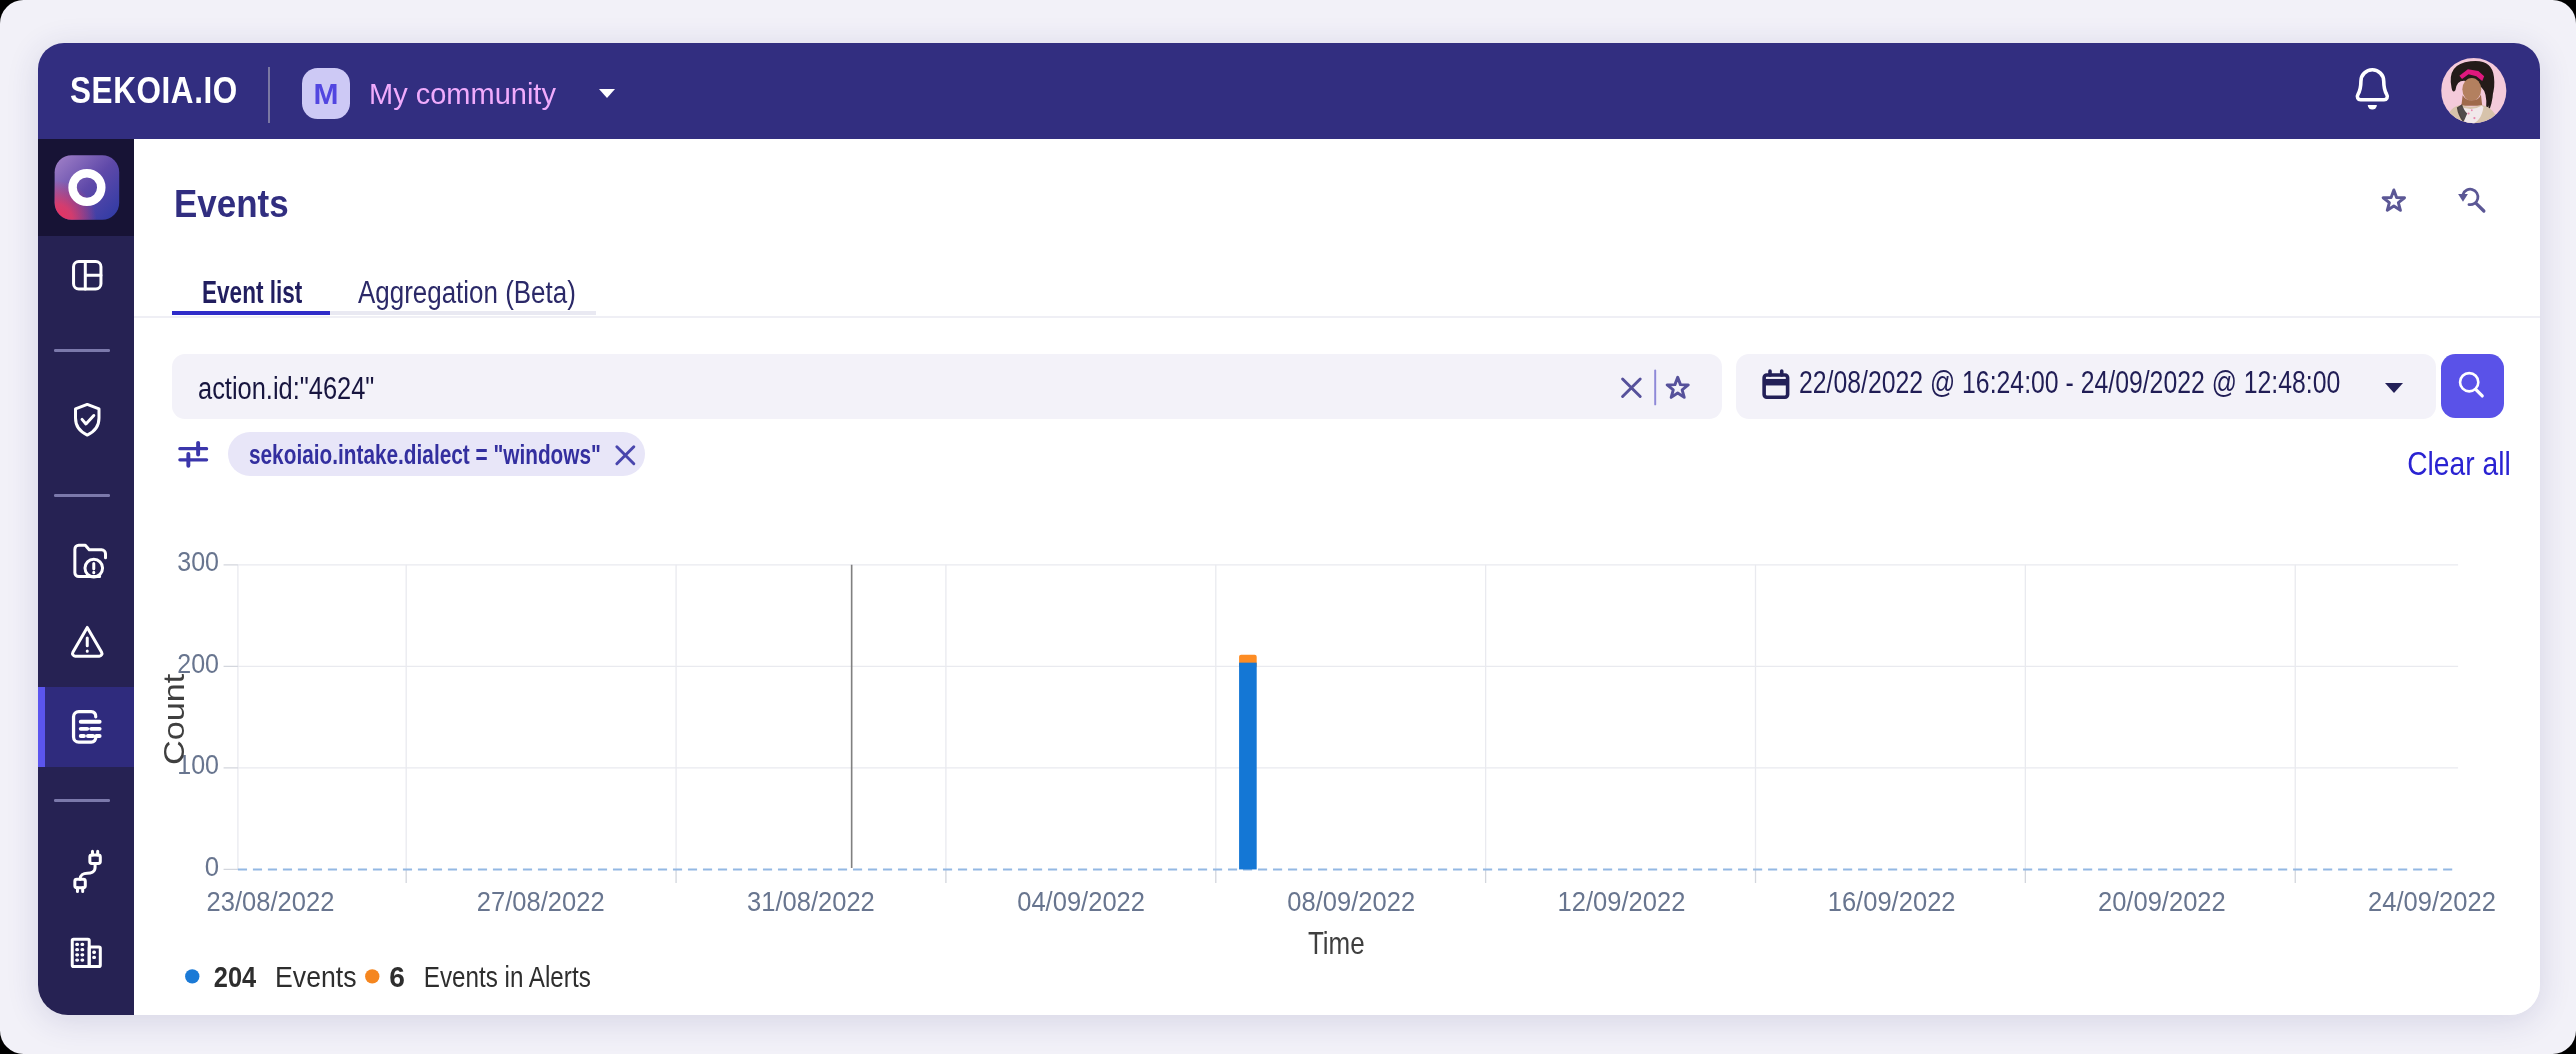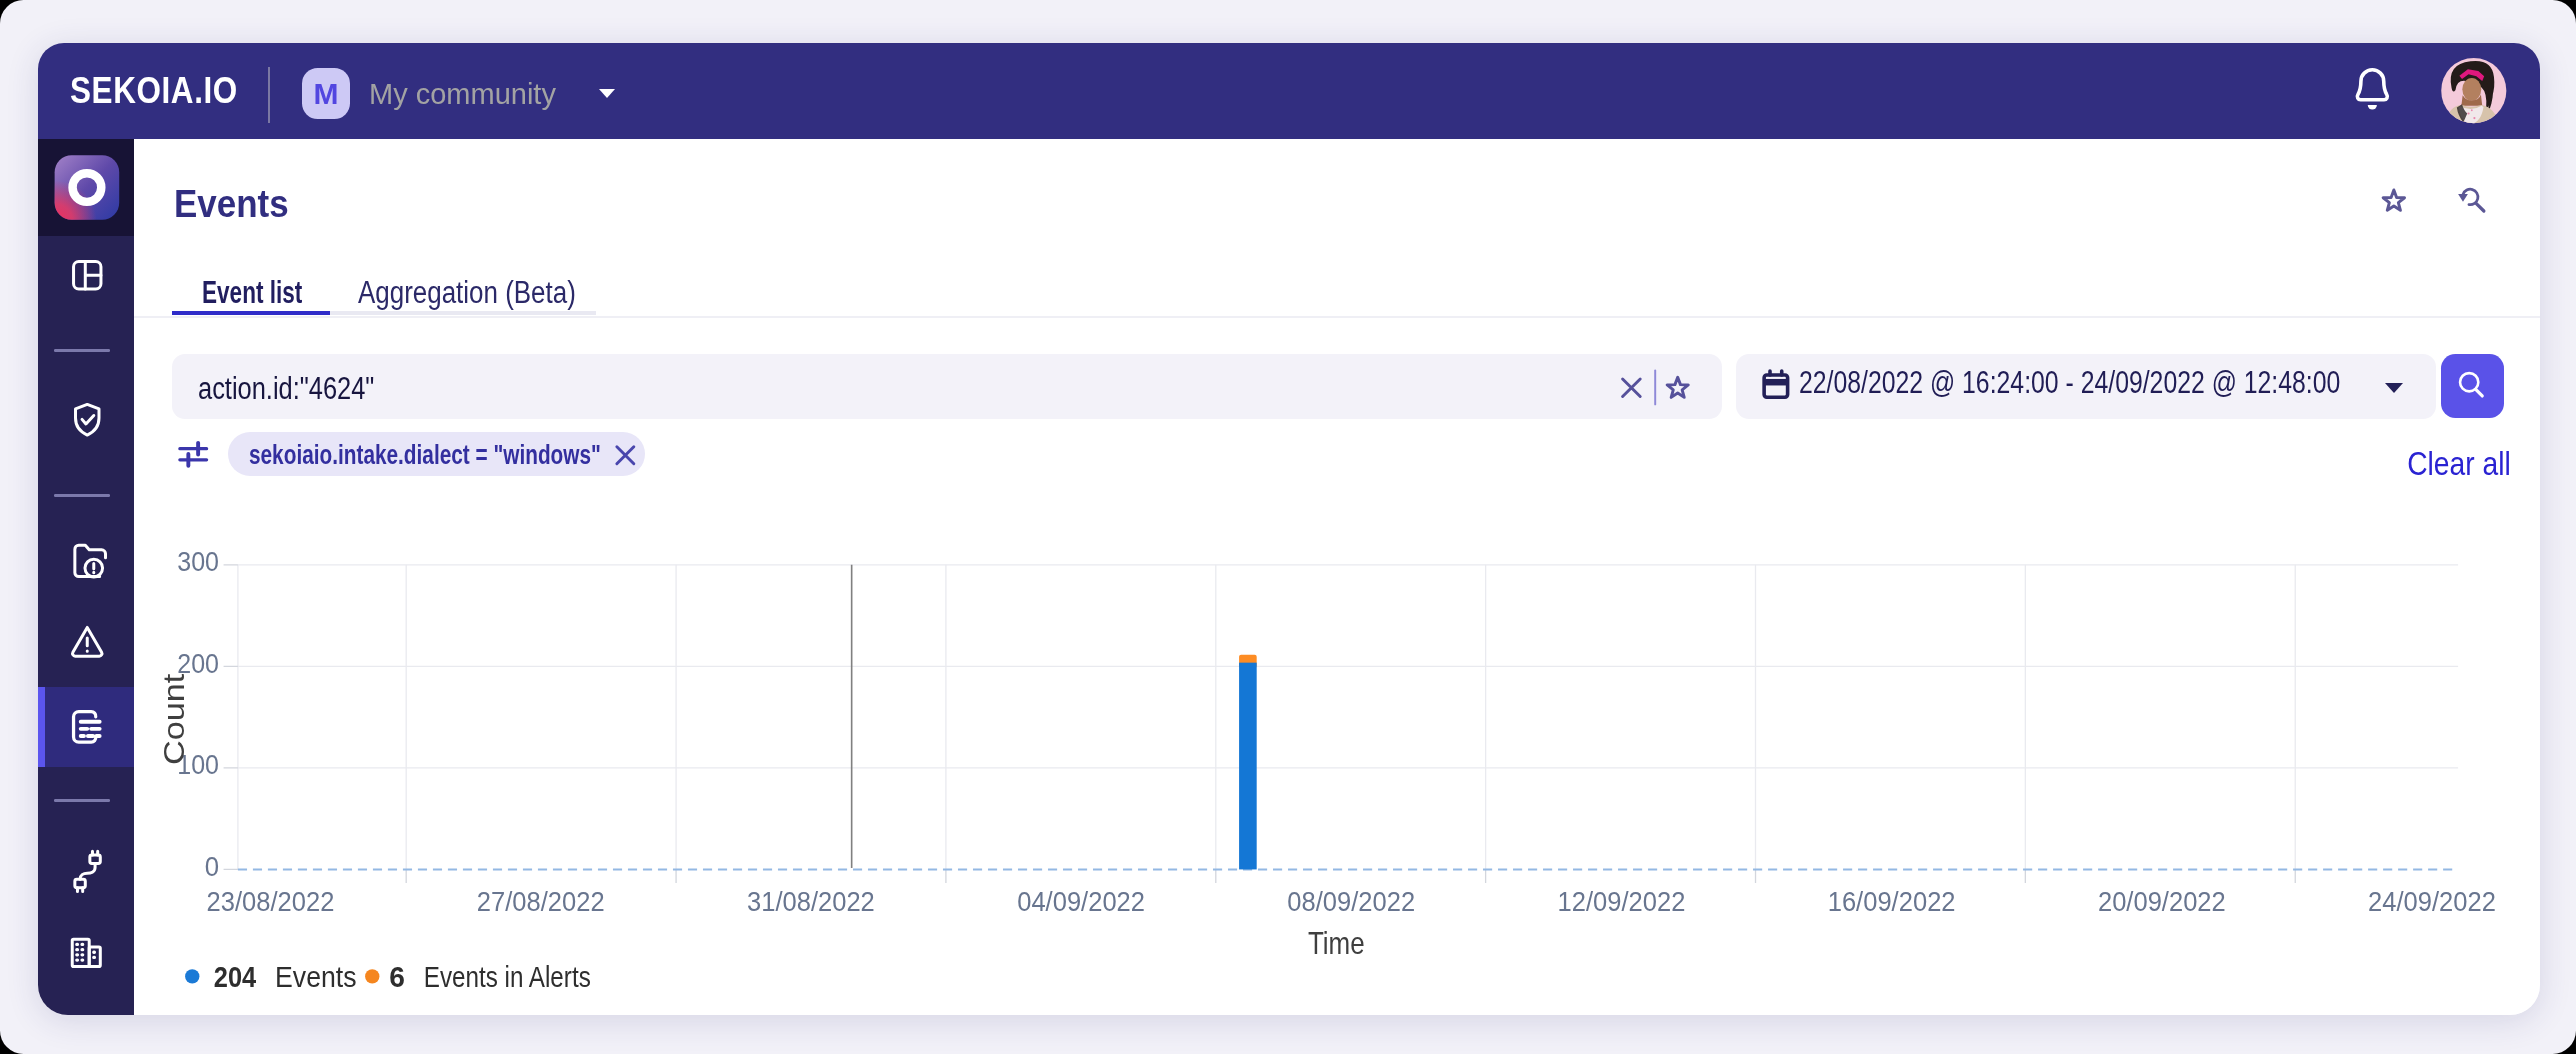--- a/index.html
+++ b/index.html
@@ -11,21 +11,21 @@
   .logoblock{position:absolute;left:38px;top:139px;width:96px;height:97px;background:#171335;}
   .main{position:absolute;left:134px;top:139px;width:2406px;height:876px;background:#ffffff;border-bottom-right-radius:30px;}
   .activeitem{position:absolute;left:38px;top:687px;width:96px;height:80px;background:#2f2b7d;}
   .activebar{position:absolute;left:38px;top:687px;width:7.2px;height:80px;background:#5b55ee;}
   .sdiv{position:absolute;left:54px;width:56px;height:2.6px;background:#7b79ab;border-radius:1.3px;}
   .txt{position:absolute;white-space:pre;line-height:1;}
   .logotext{left:70px;top:72px;font-size:37px;font-weight:700;color:#fff;letter-spacing:0.7px;transform:scaleX(0.85);transform-origin:0 50%;}
   .tbdiv{position:absolute;left:268px;top:67px;width:2px;height:56px;background:#7b78a3;}
   .mchip{position:absolute;left:302px;top:68px;width:48px;height:51px;background:#cdc9f5;border-radius:15.7px;}
   .mletter{position:absolute;left:302px;top:68px;width:48px;height:51px;line-height:51px;text-align:center;font-size:30px;font-weight:700;color:#5246e0;}
-  .mycomm{left:369px;top:80px;font-size:29px;color:#a3a3a3;}
+  .mycomm{left:369px;top:80px;font-size:29px;color:#f0abfc;}
   .caret1{position:absolute;left:599px;top:89px;width:0;height:0;border-left:8.5px solid transparent;border-right:8.5px solid transparent;border-top:9px solid #fff;}
   .eventstitle{left:174px;top:185px;font-size:38px;font-weight:700;color:#312e80;transform:scaleX(0.92);transform-origin:0 50%;}
   .tab1{left:202px;top:277px;font-size:31px;font-weight:700;color:#211e5f;transform:scaleX(0.728);transform-origin:0 50%;}
   .tab2{left:358px;top:277px;font-size:31px;color:#2b2968;transform:scaleX(0.837);transform-origin:0 50%;}
   .tabline-blue{position:absolute;left:172px;top:311px;width:159px;height:3.9px;background:#2f2cc9;}
   .tabline-gray{position:absolute;left:330px;top:311px;width:266px;height:3.9px;background:#e9e9f2;}
   .fullline{position:absolute;left:134px;top:316px;width:2406px;height:2px;background:#efeff5;}
   .searchbox{position:absolute;left:172px;top:354px;width:1550px;height:65px;background:#f3f2f9;border-radius:13px;}
   .query{left:198px;top:373px;font-size:31px;color:#17153f;transform:scaleX(0.82);transform-origin:0 50%;}
   .datebox{position:absolute;left:1736px;top:354px;width:700px;height:65px;background:#f3f2f9;border-radius:13px;}

